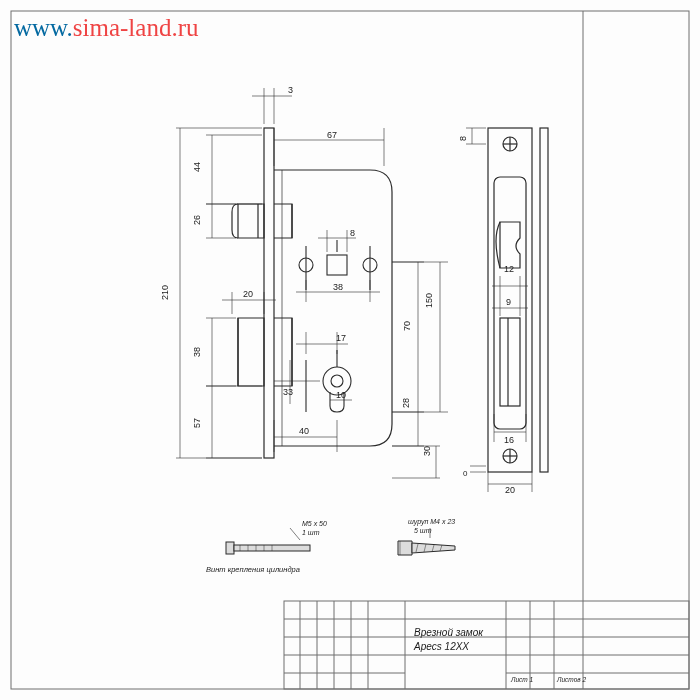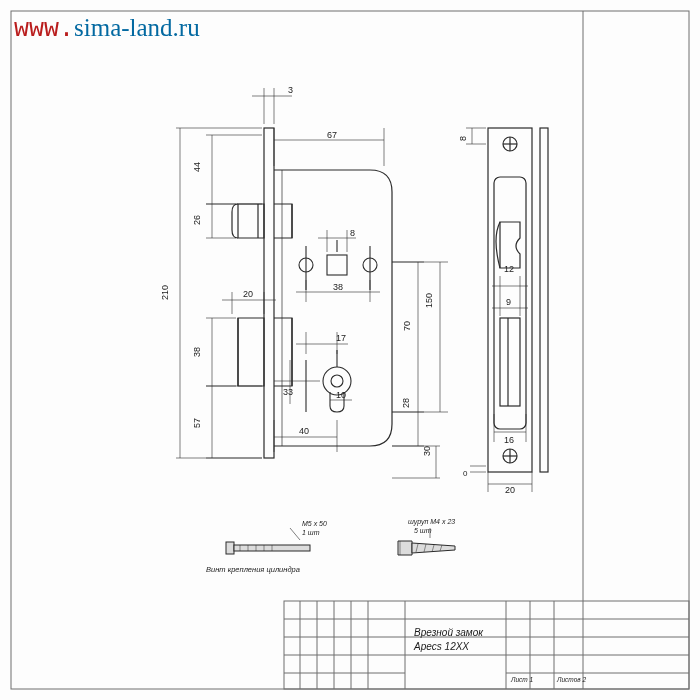--- a/index.html
+++ b/index.html
@@ -1,20 +1,20 @@
 <!DOCTYPE html>
 <html><head>
 <meta charset="utf-8">
 <style>
   html,body{margin:0;padding:0;background:#ffffff;}
   body{width:700px;height:700px;overflow:hidden;font-family:"Liberation Sans",sans-serif;}
   #stage{position:relative;width:700px;height:700px;background:#fdfdfd;}
   .wm{position:absolute;left:14px;top:14px;font-family:"Liberation Serif",serif;font-size:25px;letter-spacing:0px;white-space:nowrap;}
-  .wm .w1{color:#b91c1c;font-family:Liberation Mono, monospace;}
-  .wm .w2{color:#0369a1;font-family:Liberation Serif, serif;}
+  .wm .w1{color:#0369a1;}
+  .wm .w2{color:#ef4444;font-family:Liberation Serif, serif;}
   svg{position:absolute;left:0;top:0;}
   text{font-family:"Liberation Sans",sans-serif;fill:#1b1b1b;}
 </style>
 </head>
 <body>
 
 <div id="stage">
 
   <div class="wm">
     <span class="w1">www.</span><span class="w2">sima-land.ru</span>

